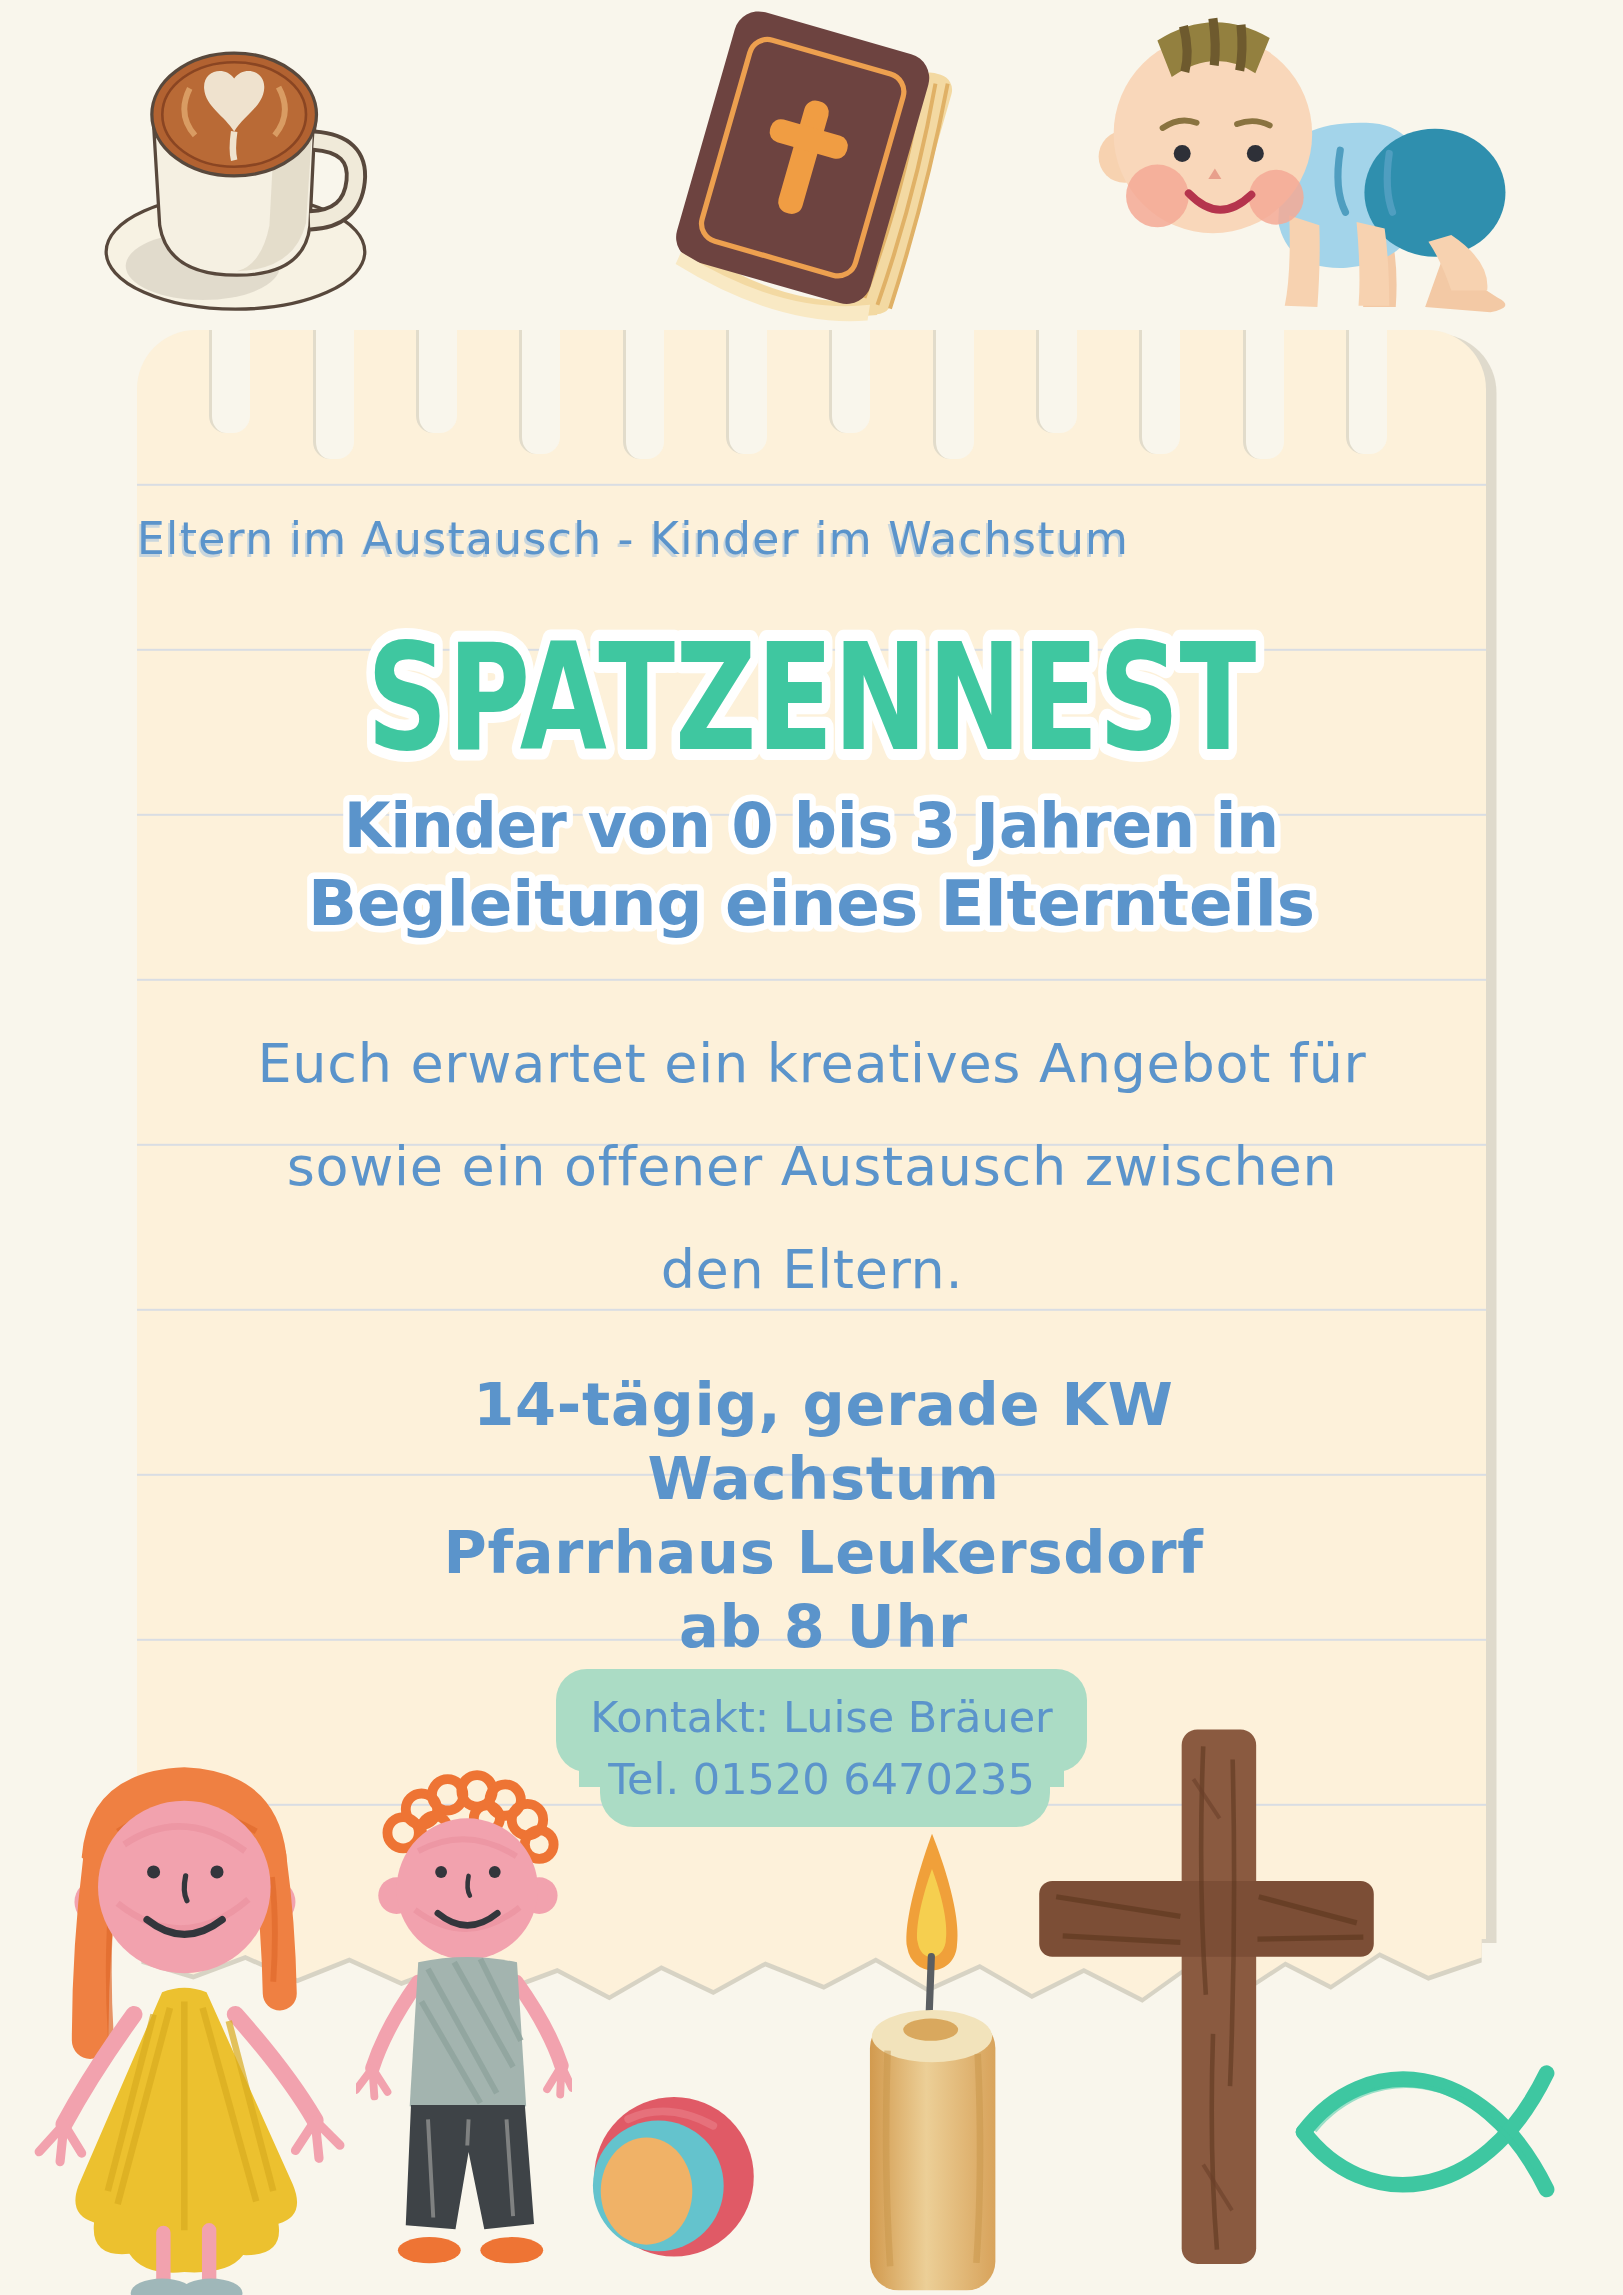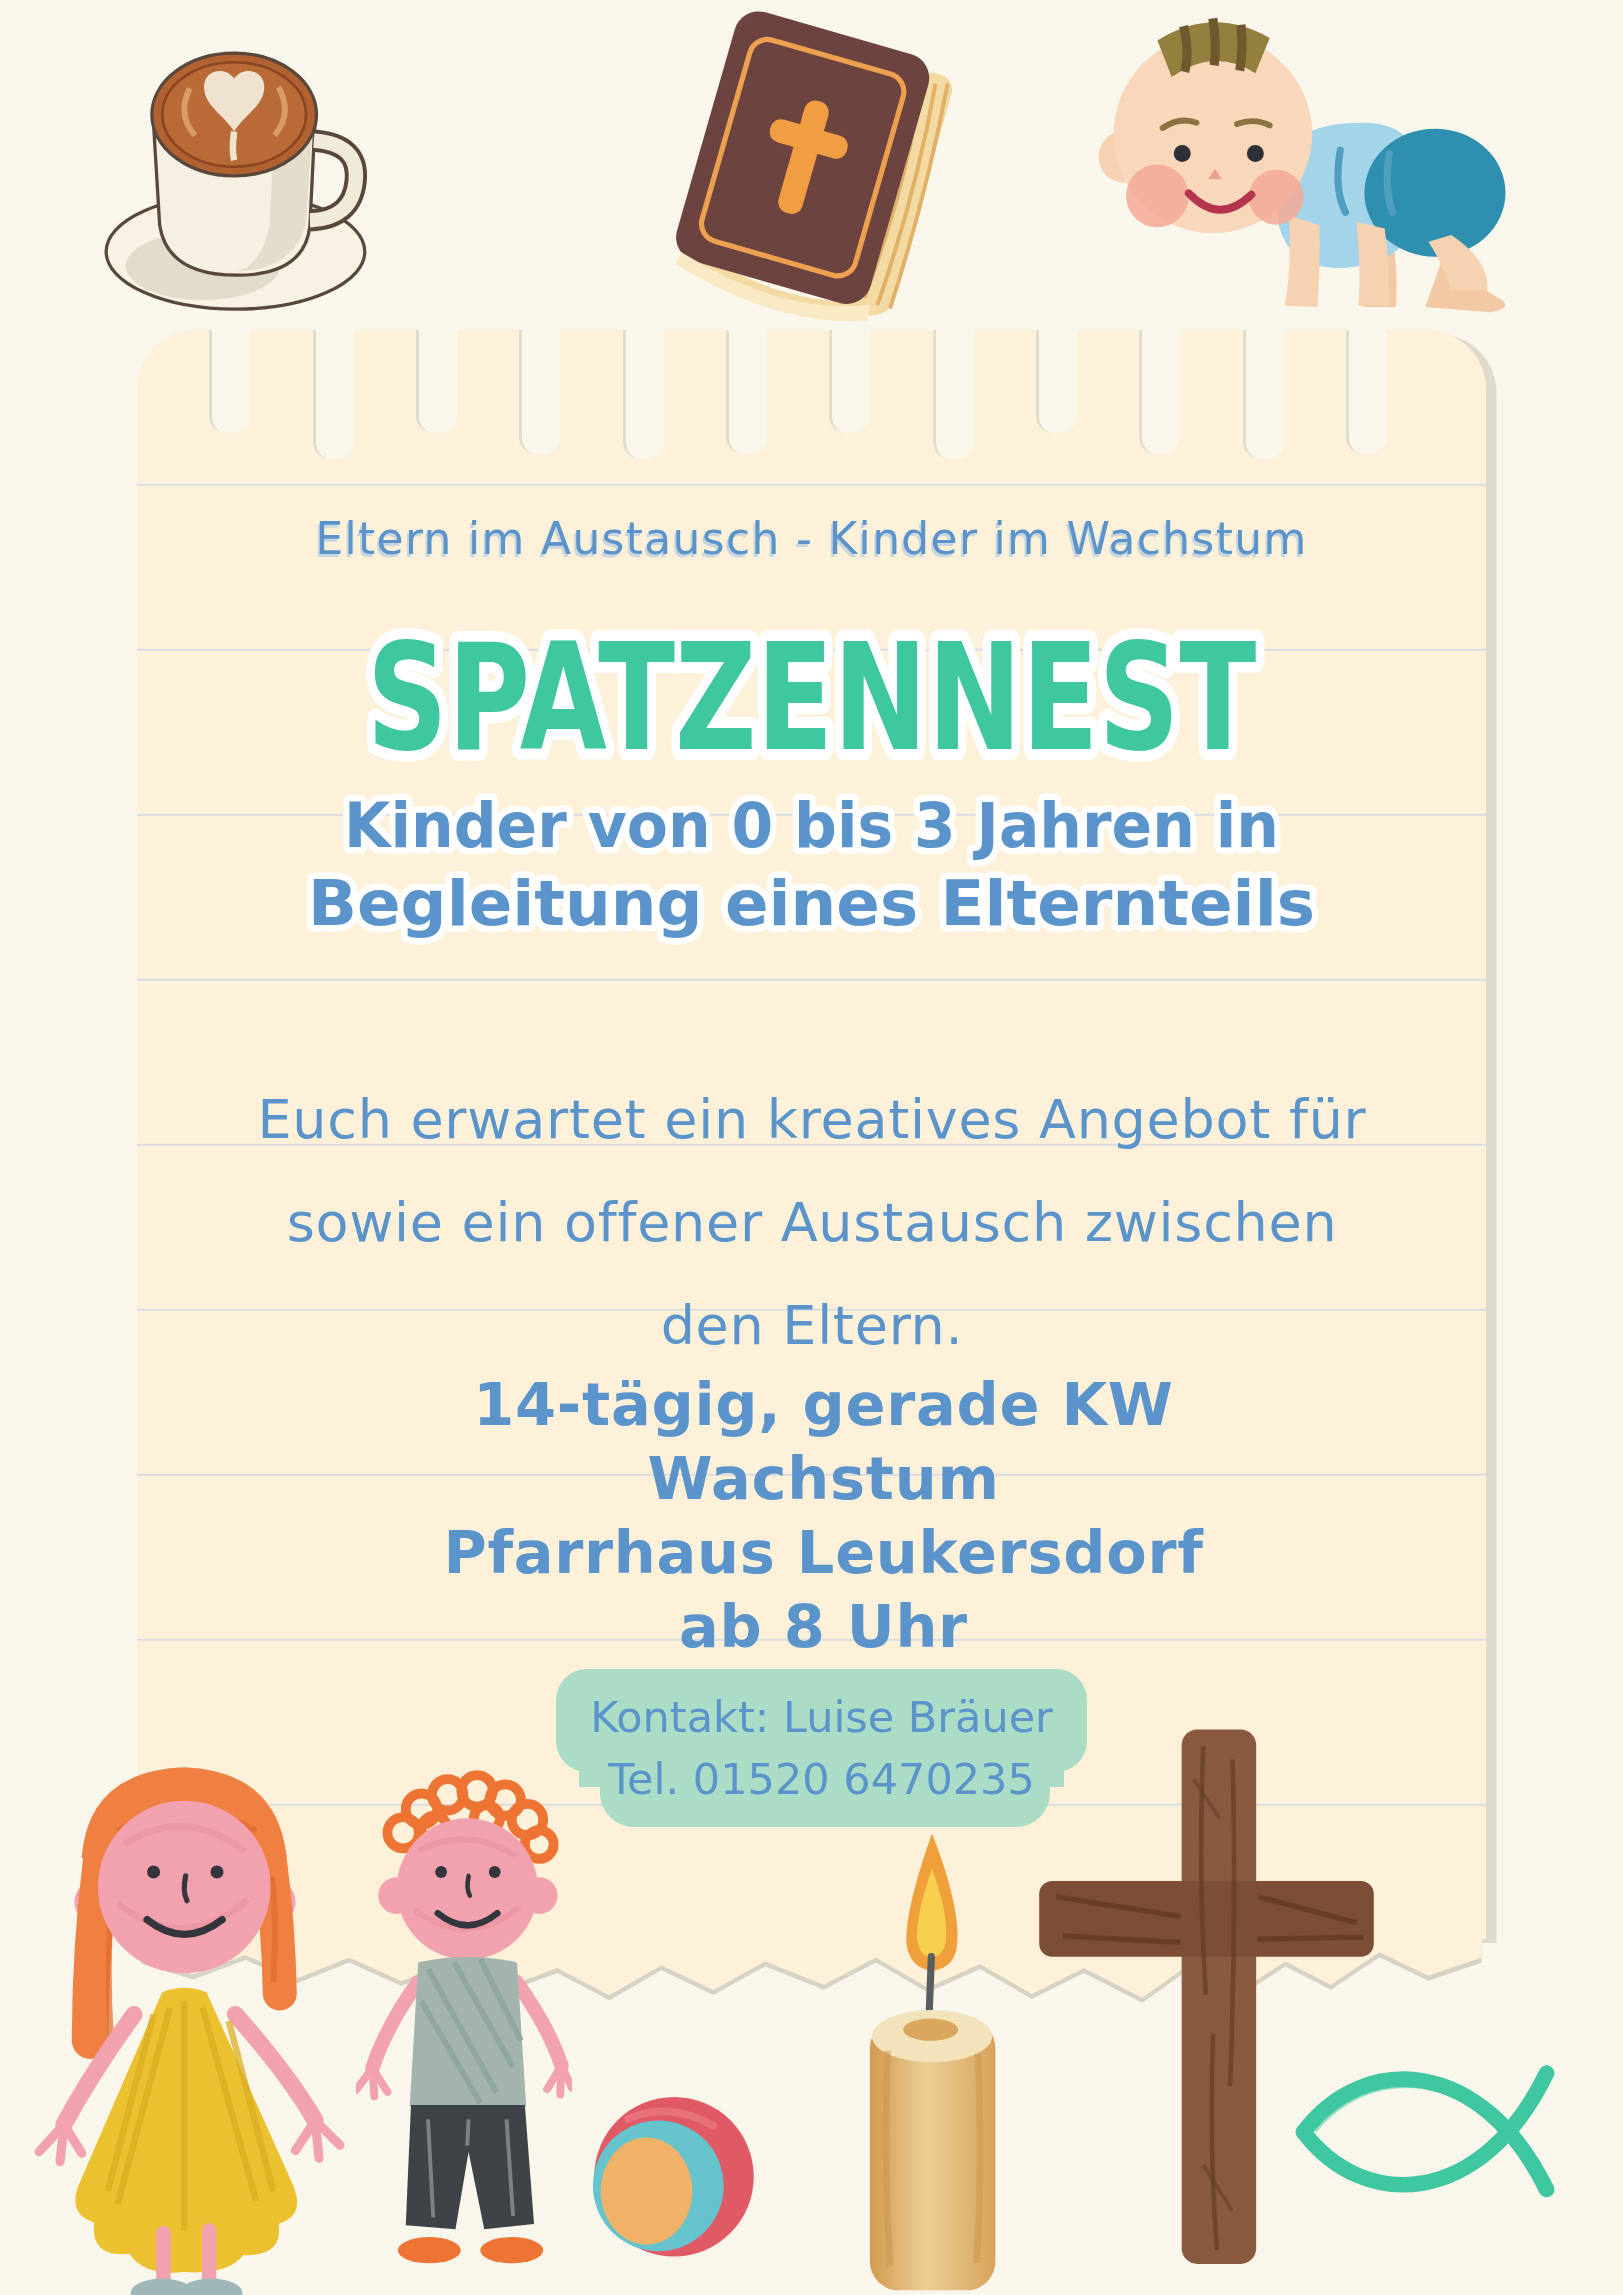--- a/index.html
+++ b/index.html
@@ -18,26 +18,26 @@
   .tab{position:absolute;top:330px;width:38px;background:#f9f6ec;
        border-radius:0 0 17px 17px;border-left:3.3px solid #e2dccb;}
   .tab:nth-of-type(odd){height:124px;}
   .tab:nth-of-type(even){height:103px;}
   .tab:nth-of-type(3n){height:129px;}
   #torn-bottom{position:absolute;left:137px;top:1938px;
        filter:drop-shadow(0 5.2px 0 rgba(170,162,140,.42));}
 
   
   .blue{color:#5b94cb;}
-  #tagline{position:absolute;left:137px;top:513px;width:1349px;text-align:center;
+  #tagline{position:absolute;left:137px;top:513px;width:1349px;
      font-size:44px;letter-spacing:1.3px;
      text-shadow:-2px 2.6px 0 rgba(150,188,224,.5);}
   #title-svg{position:absolute;left:137px;top:602px;}
   #subtitle-svg{position:absolute;left:137px;top:782px;}
-  #body-text{position:absolute;left:203px;top:1068px;width:1218px;text-align:center;
+  #body-text{position:absolute;left:203px;top:1012px;width:1218px;text-align:center;
      font-size:54px;line-height:103px;letter-spacing:0.7px;}
   #schedule{position:absolute;left:137px;top:1368px;width:1349px;text-align:center;
      font-size:59px;font-weight:bold;line-height:74px;letter-spacing:0.7px;margin-left:12px;}
   .box-part{position:absolute;background:#abdcc5;}
   #contact-box-top{left:556px;top:1669px;width:531px;height:103px;border-radius:31px;}
   #contact-box-mid{left:579px;top:1727px;width:485px;height:60px;}
   #contact-box-bot{left:600px;top:1766px;width:450px;height:61px;border-radius:0 0 34px 34px;}
   #contact-text{position:absolute;left:556px;top:1686px;width:531px;text-align:center;
      font-size:43px;line-height:62px;}
 

